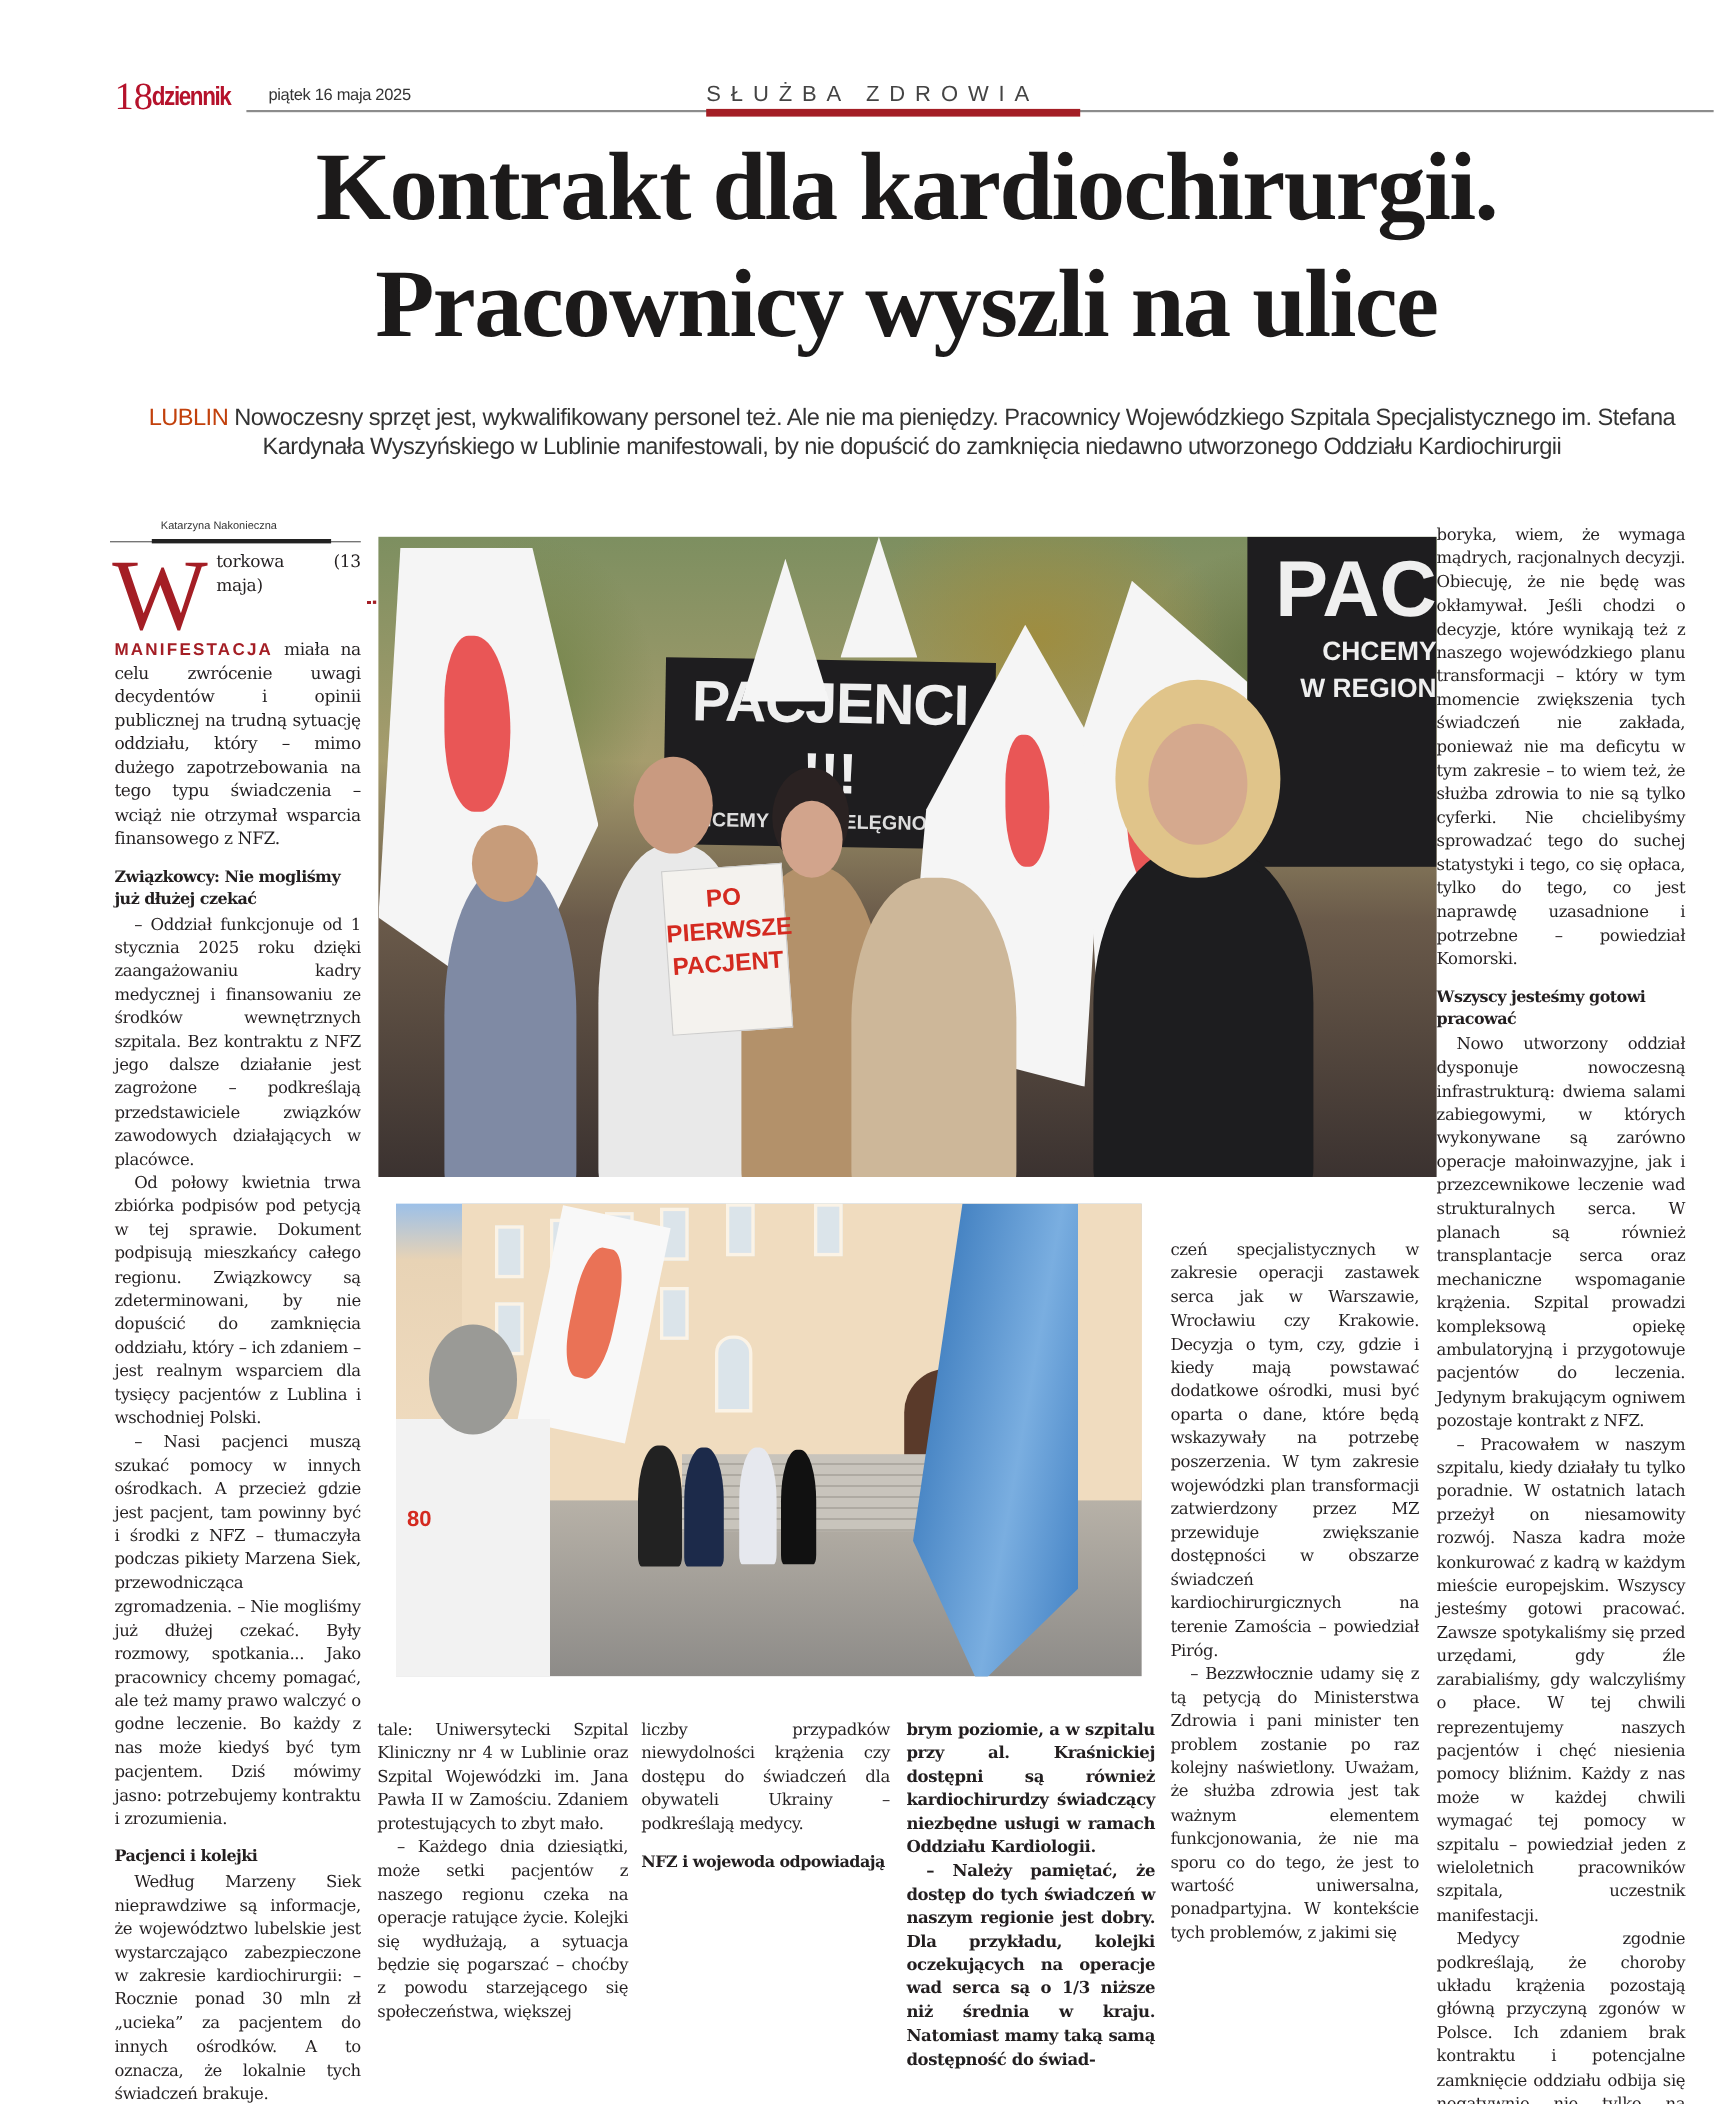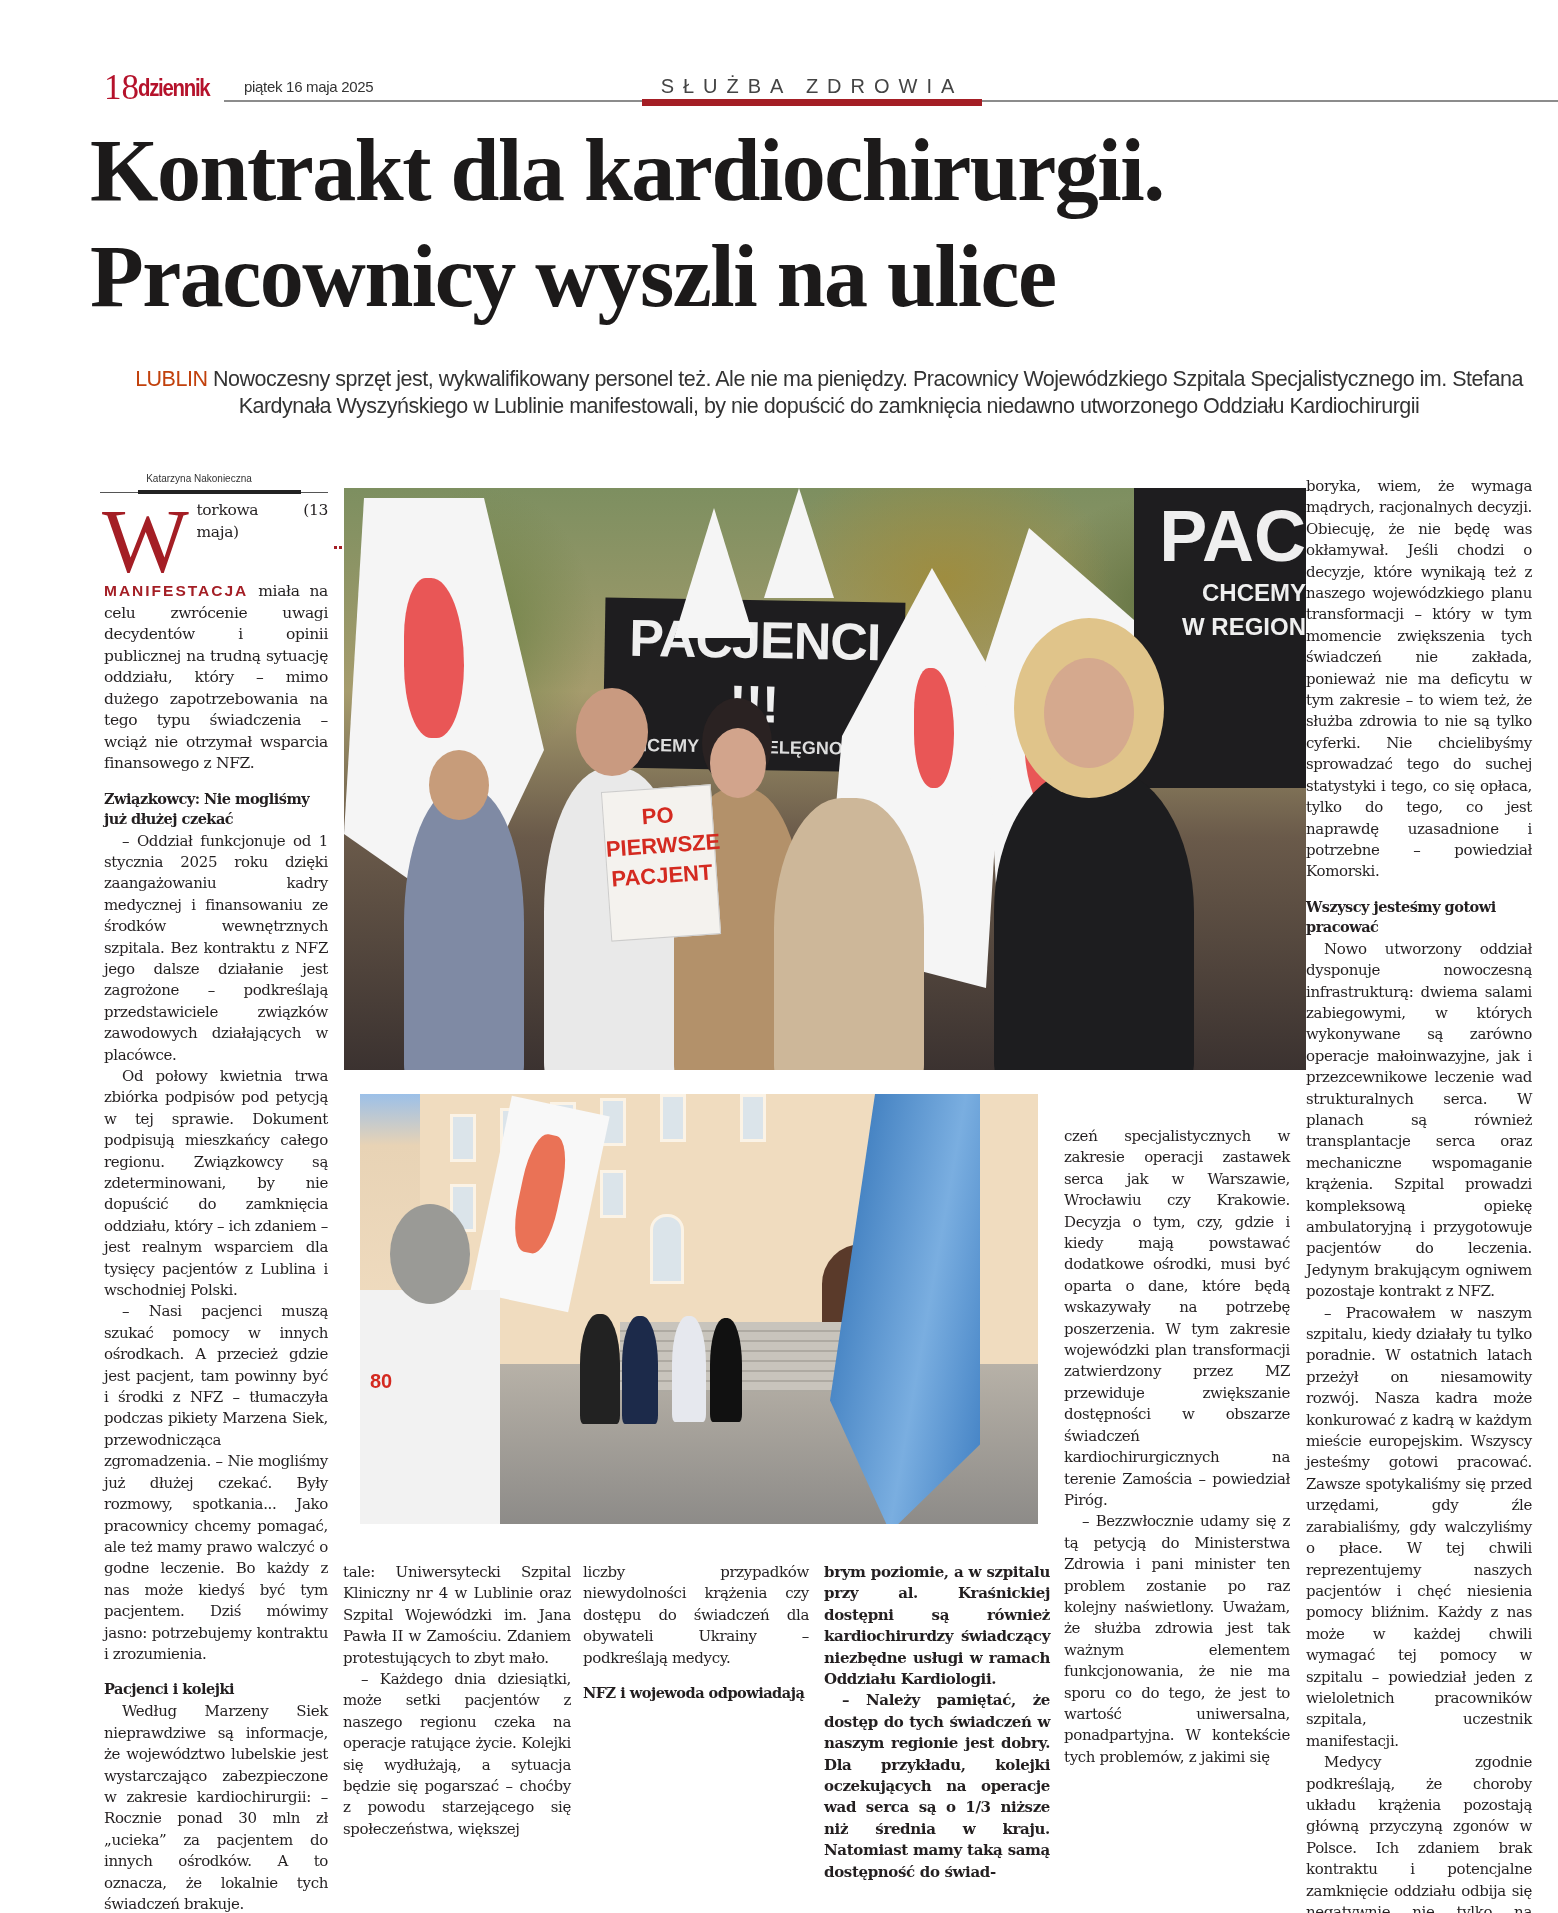--- a/index.html
+++ b/index.html
@@ -5,25 +5,25 @@
   * { box-sizing: border-box; margin: 0; padding: 0; }
   html, body { width: 1558px; height: 1913px; background: #ffffff; }
   body { position: relative; font-family: "DejaVu Serif", serif; color: #231f20; overflow: hidden; }
 
   
   .masthead { position: absolute; left: 104px; top: 74px; width: 1454px; height: 30px; }
   .masthead .rule { position: absolute; left: 120px; right: 0; top: 26px; height: 2px; background: #8c8c8c; }
   .page-num { position: absolute; left: 0; top: 0; font-family: "Liberation Serif", serif; font-size: 35px; color: #b5122b; line-height: 28px; }
   .logo { position: absolute; left: 34px; top: 1px; font-family: "Liberation Sans", sans-serif; font-weight: 900; font-size: 24px; color: #b5122b; letter-spacing: -1.5px; line-height: 26px; transform: scaleX(0.85); transform-origin: left; }
   .date { position: absolute; left: 140px; top: 4px; font-family: "Liberation Sans", sans-serif; font-size: 15px; color: #333; letter-spacing: -0.3px; }
-  .section { position: absolute; left: 538px; top: 0; width: 340px; text-align: center; font-family: "Liberation Sans", sans-serif; font-size: 20px; letter-spacing: 9px; color: #444; line-height: 24px; }
+  .section { position: absolute; left: 538px; top: 0; width: 340px; text-align: left; font-family: "Liberation Sans", sans-serif; font-size: 20px; letter-spacing: 9px; color: #444; line-height: 24px; }
   .section-bar { position: absolute; left: 538px; top: 25px; width: 340px; height: 7px; background: #a41e25; }
 
   
-  .headline { position: absolute; left: 90px; top: 118px; width: 1468px; text-align: left; font-family: "Liberation Serif", serif; font-weight: bold; font-size: 88px; line-height: 106px; color: #1c1a1a; letter-spacing: -1.5px; }
+  .headline { position: absolute; left: 90px; top: 118px; width: 1468px; text-align: center; font-family: "Liberation Serif", serif; font-weight: bold; font-size: 88px; line-height: 106px; color: #1c1a1a; letter-spacing: -1.5px; }
 
   
   .lead { position: absolute; left: 110px; top: 366px; width: 1438px; text-align: center; font-family: "Liberation Sans", sans-serif; font-size: 21.5px; line-height: 27px; color: #333; letter-spacing: -0.5px; }
   .lead .city { color: #c2410c; font-weight: normal; }
 
   
   .col { position: absolute; font-family: "DejaVu Serif", serif; font-size: 15px; line-height: 21.4px; color: #231f20; text-align: justify; hyphens: manual; letter-spacing: -0.35px; }
   .col p { text-indent: 18px; }
   .col p.noindent { text-indent: 0; }
   .col h3 { font-family: "DejaVu Serif", serif; font-weight: bold; font-size: 14.5px; line-height: 20px; margin: 14px 0 2px 0; letter-spacing: -0.5px; text-align: left; }

